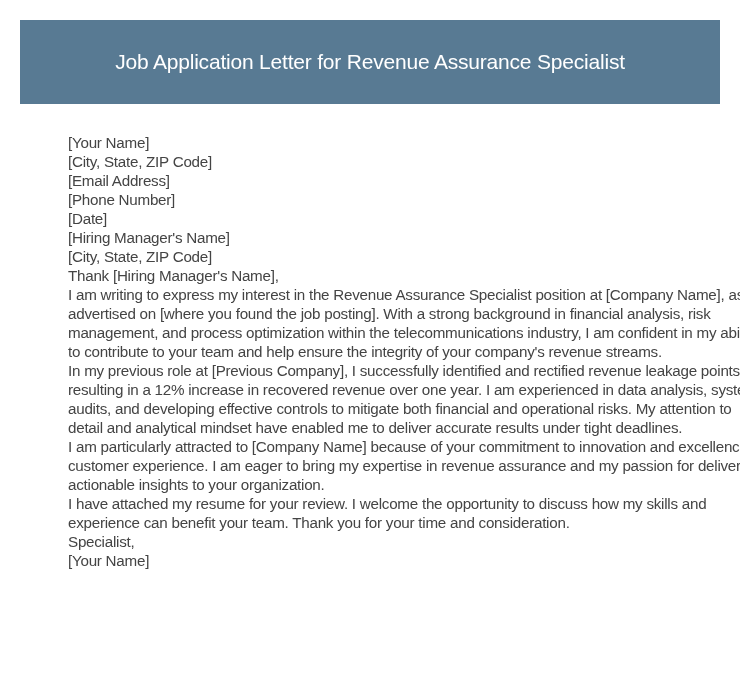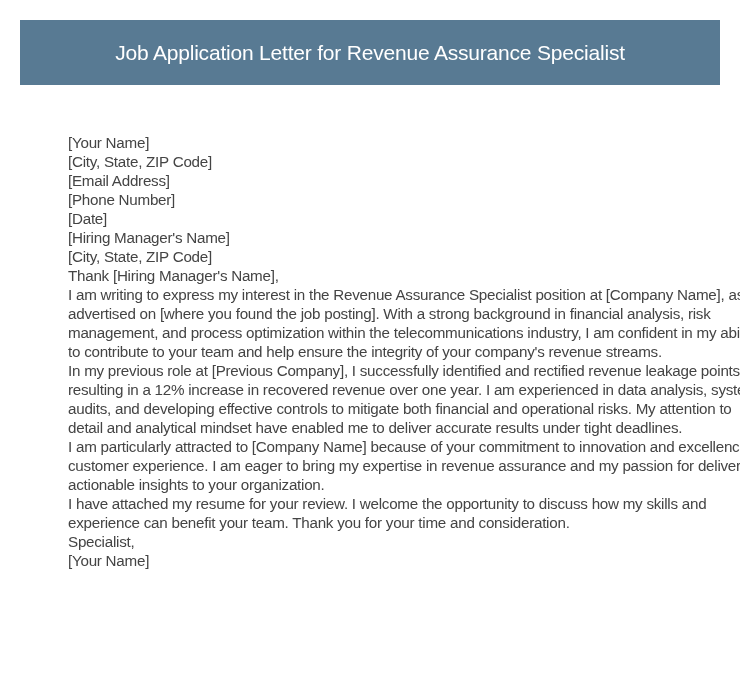--- a/index.html
+++ b/index.html
@@ -1,18 +1,18 @@
 <!DOCTYPE html>
 <html><head>
 <meta charset="utf-8">
 <style>
   html, body { margin:0; padding:0; background:#ffffff; }
   body { width:740px; height:686px; overflow:hidden; position:relative; }
   .header {
-    position:absolute; left:20px; top:20px; width:700px; height:65px;
+    position:absolute; left:20px; top:20px; width:700px; height:84px;
     background:#587a93; color:#ffffff;
     display:flex; align-items:center; justify-content:center;
     font-family:"Liberation Sans", sans-serif; font-size:21px; letter-spacing:-0.2px;
   }
   .content {
     position:absolute; left:20px; top:133px; width:702px;
     font-family:"Liberation Sans", sans-serif; font-size:15.2px; line-height:19px;
     color:#444444; letter-spacing:-0.25px;margin-left:48px;
   }
   .line, .para { margin:0; }

